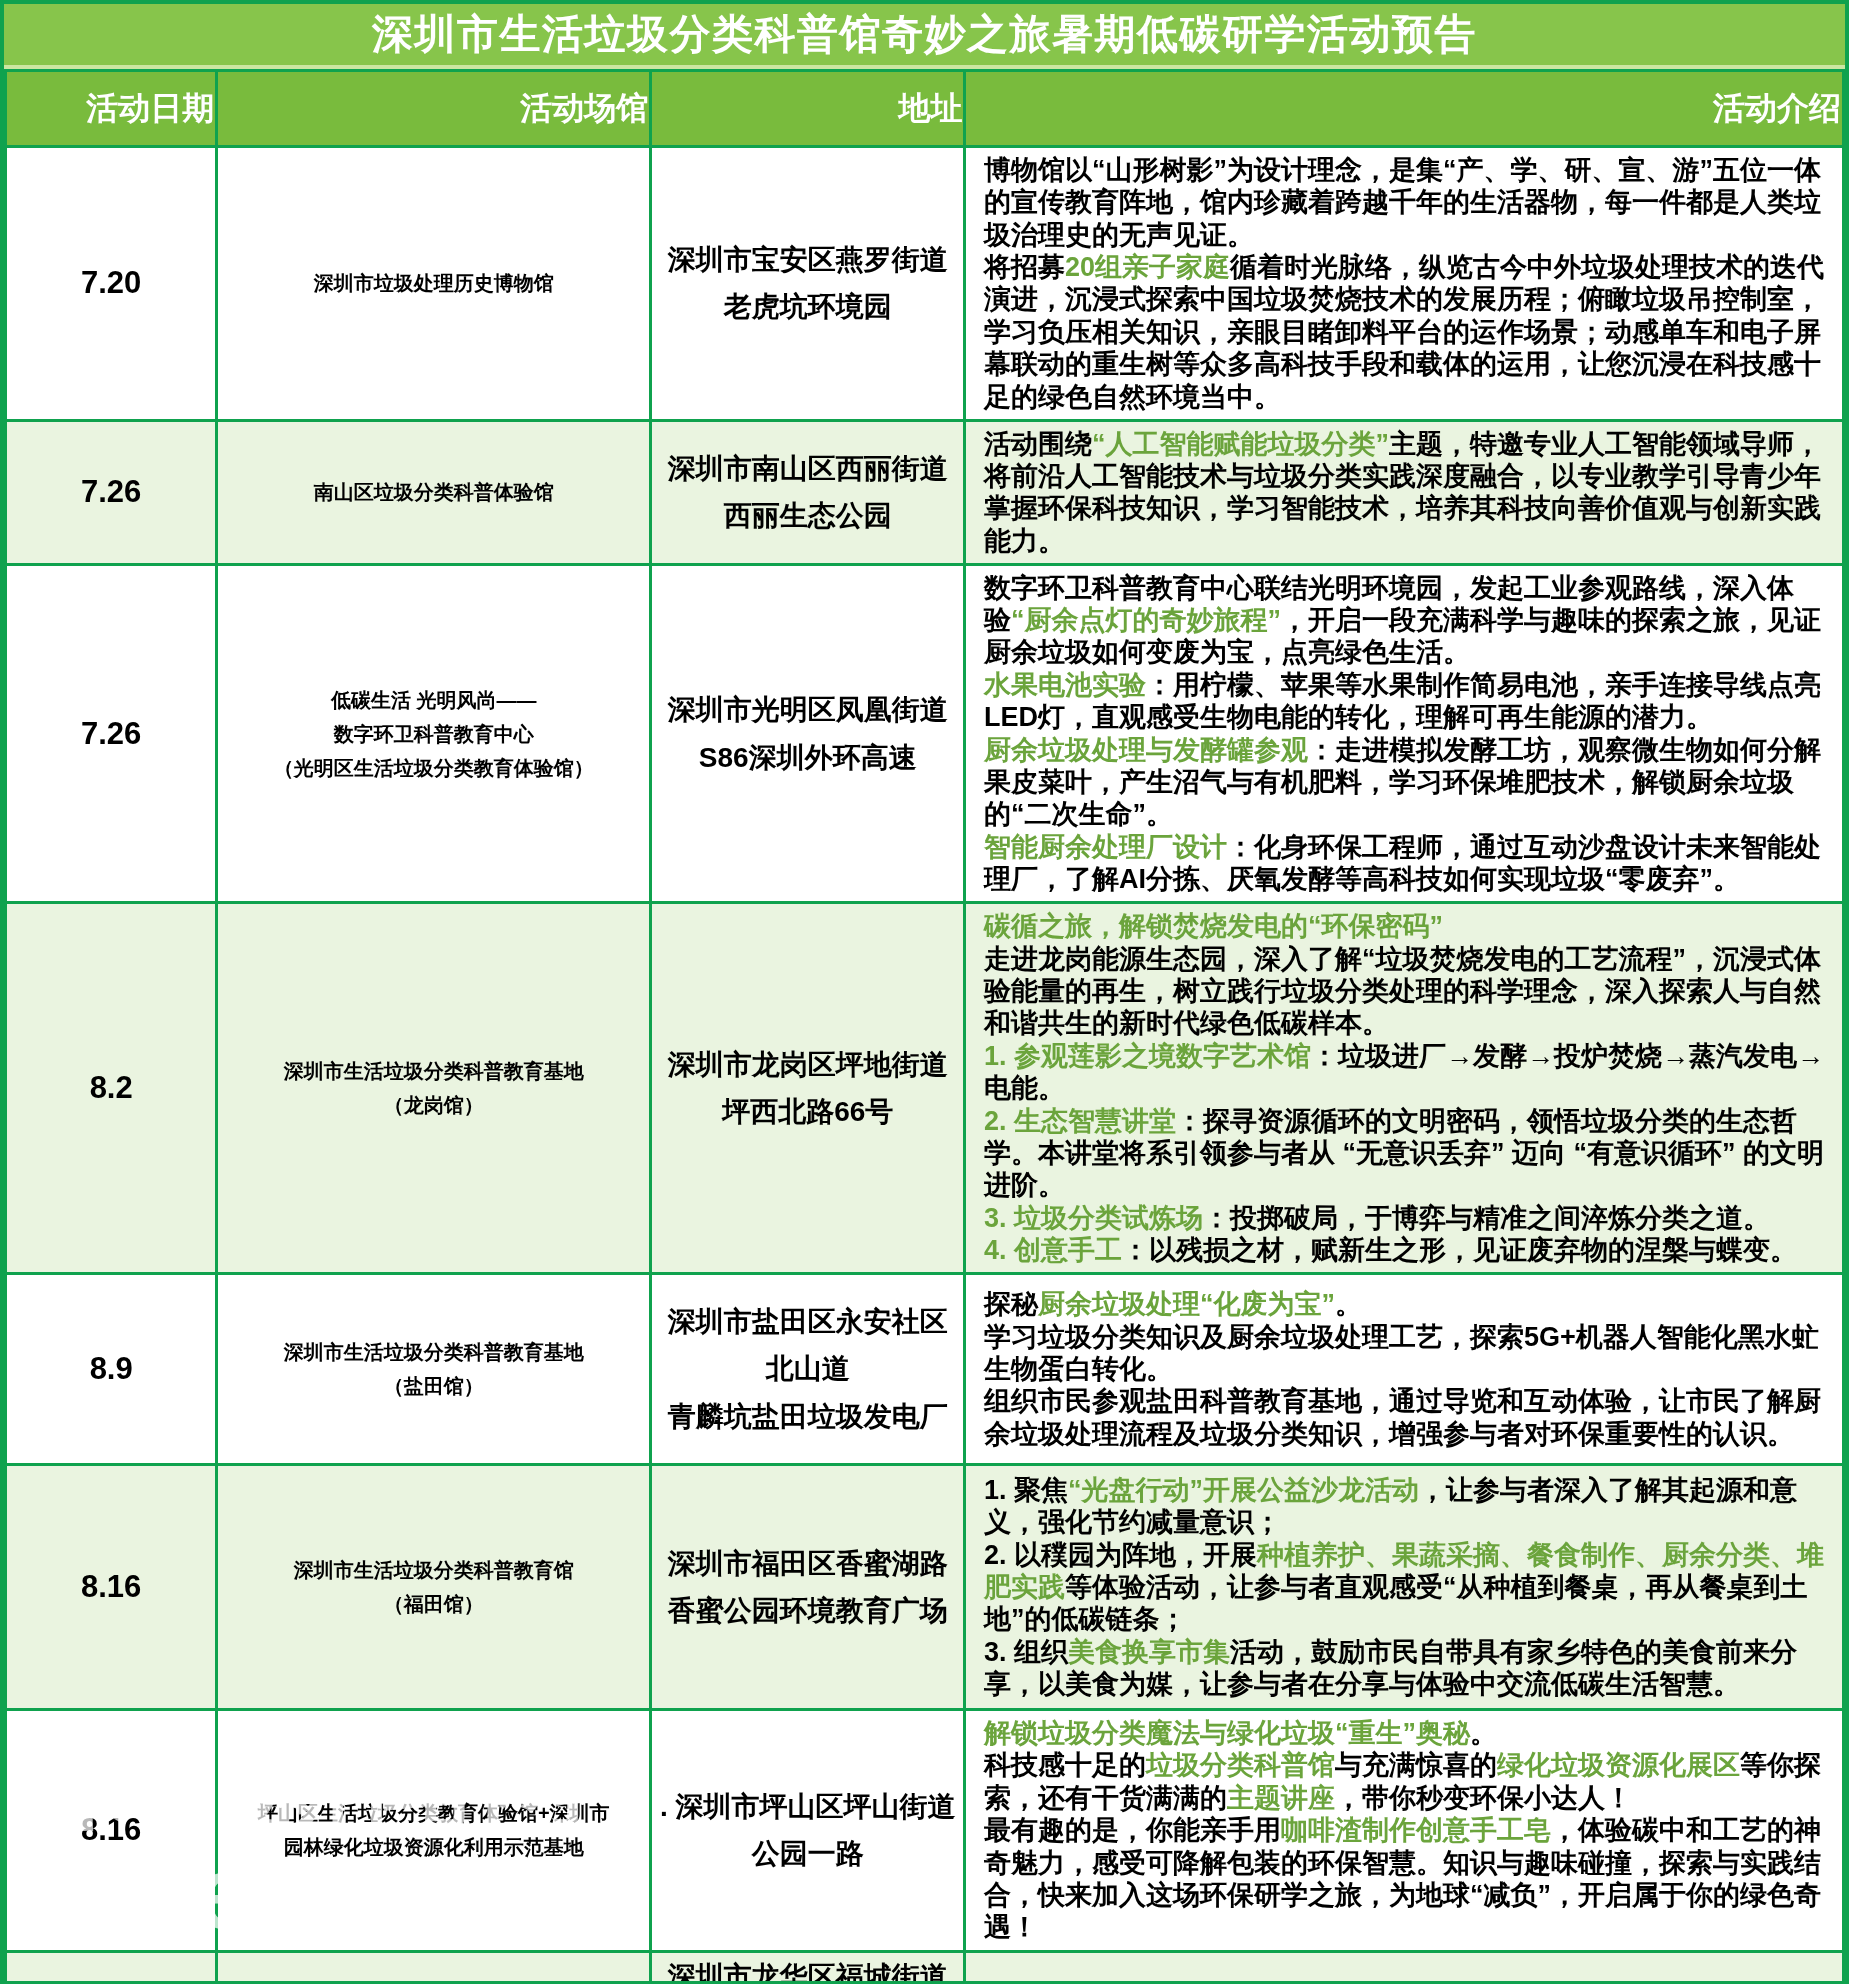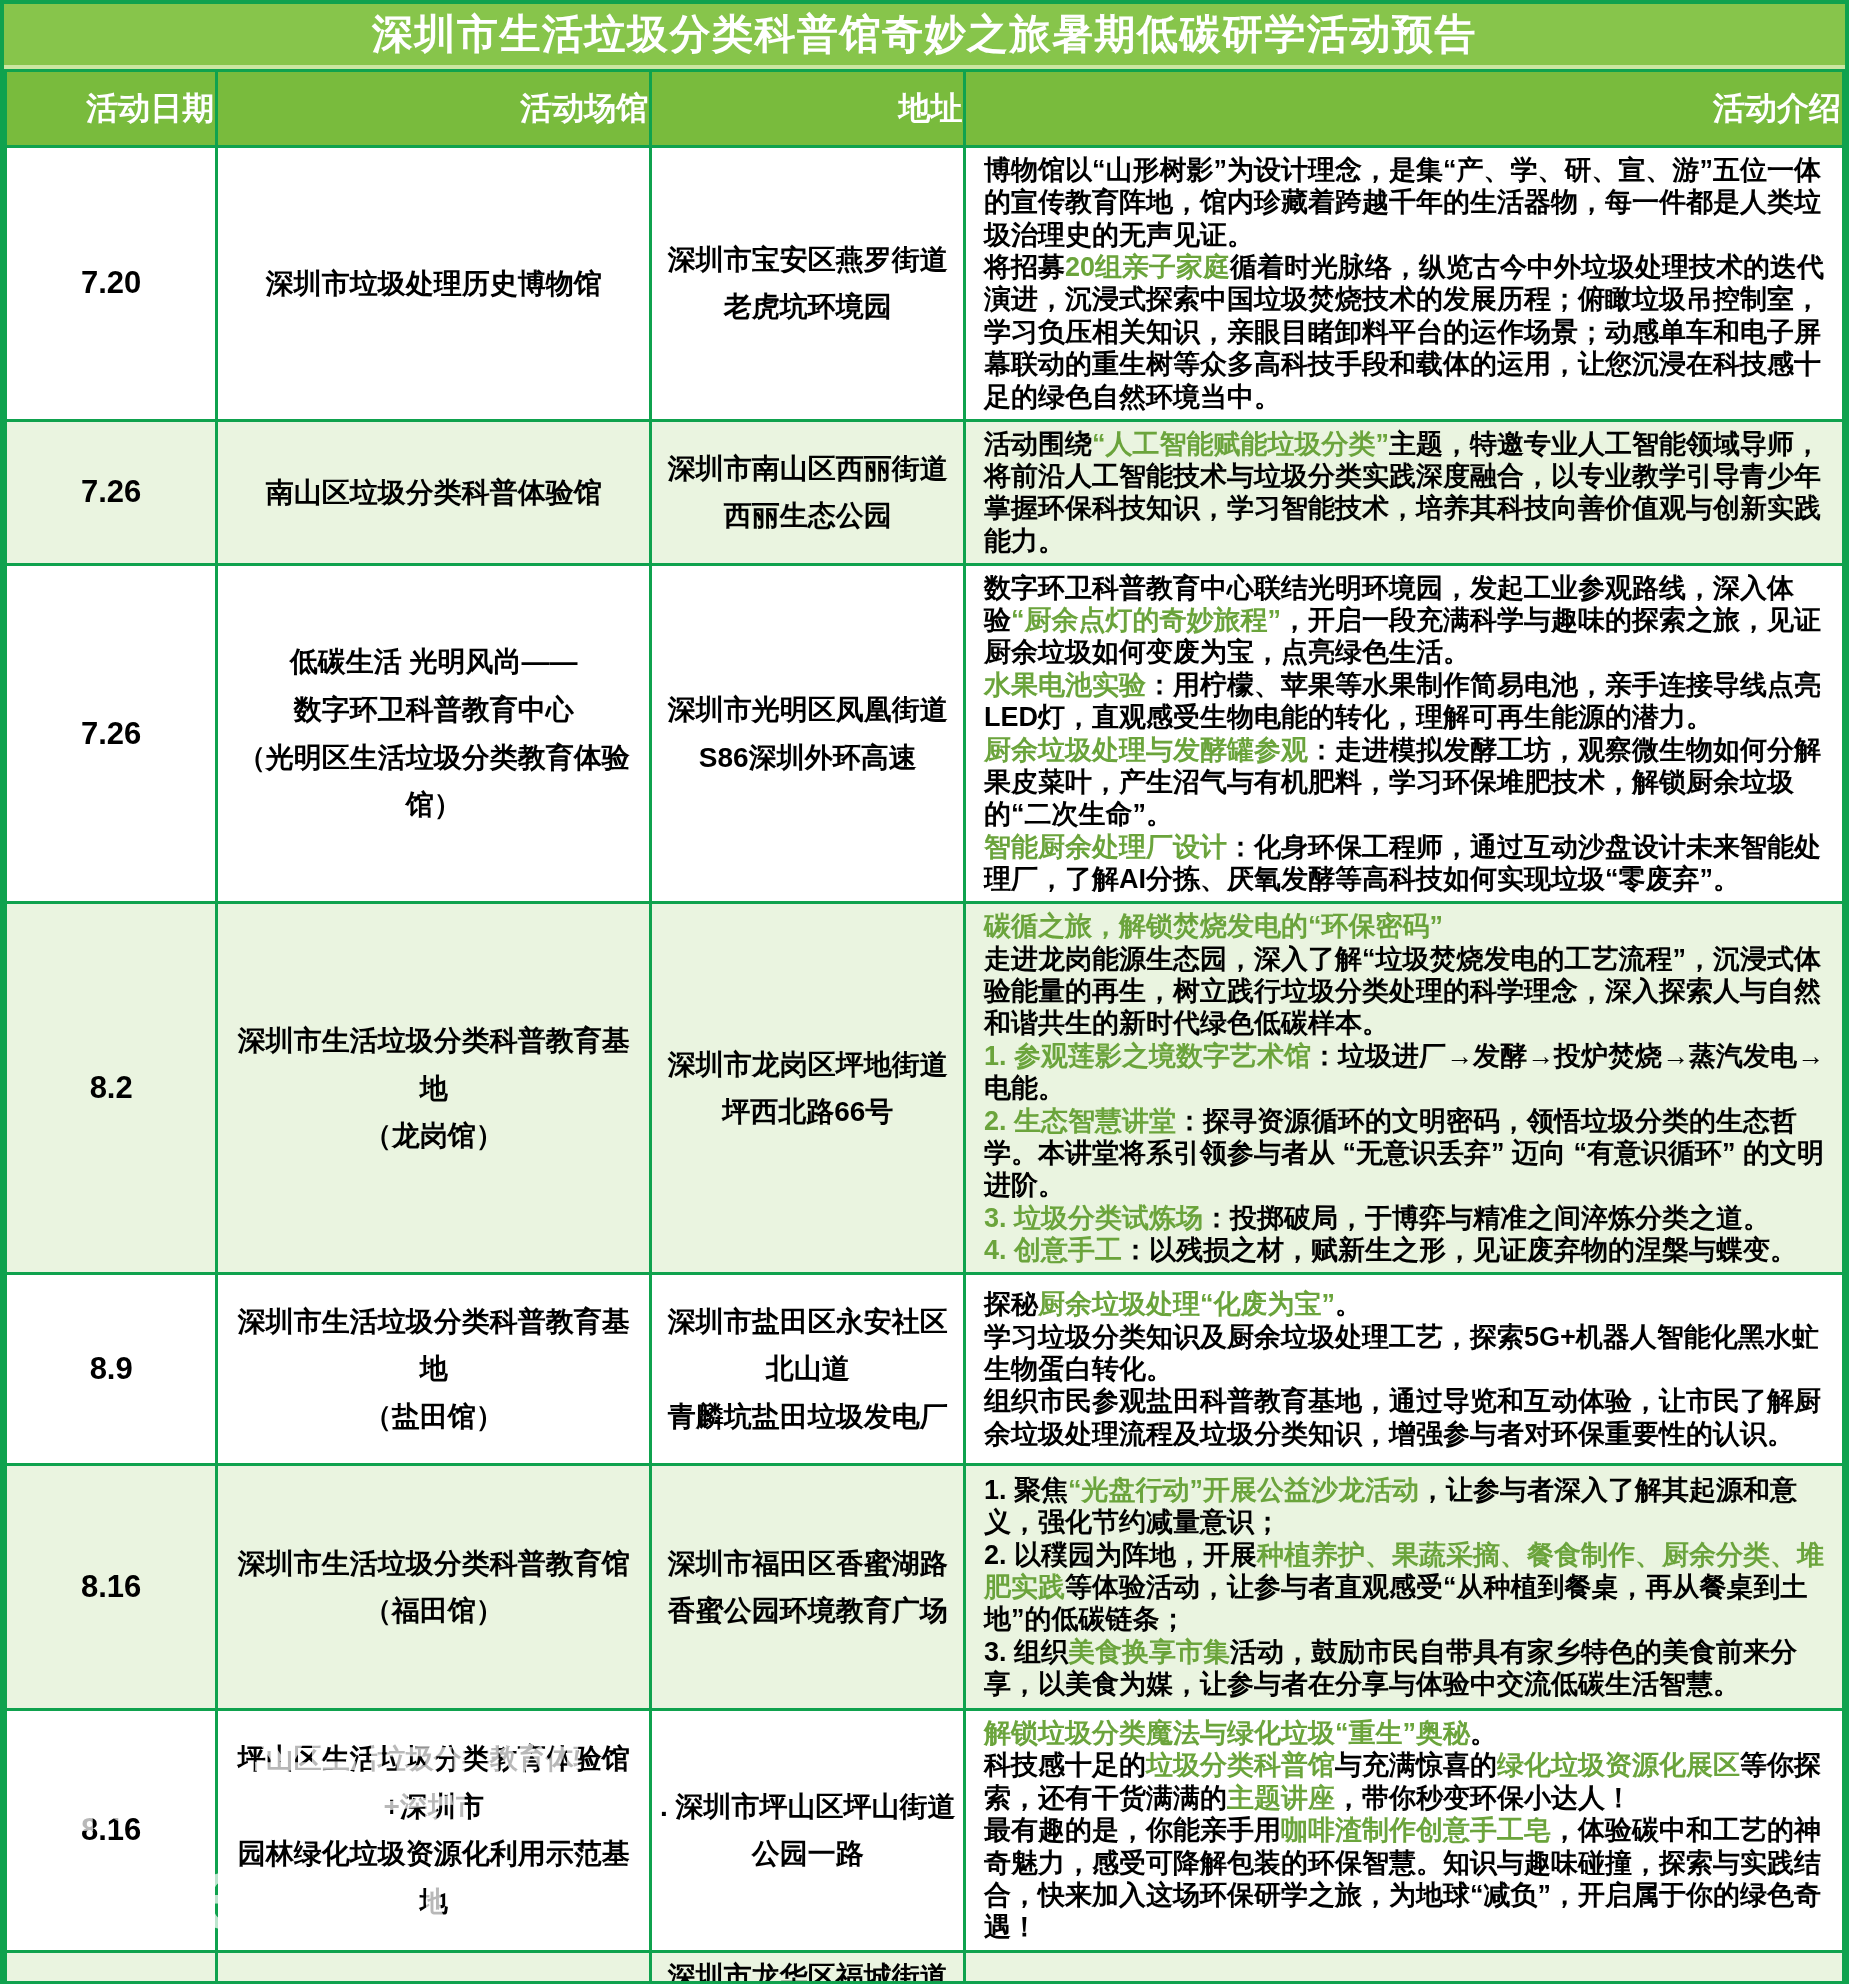--- a/index.html
+++ b/index.html
@@ -34,21 +34,21 @@
   tr.shaded td{background:var(--row-alt,#eaf4e0);}
   tbody tr:nth-child(1){height:269px}
   tbody tr:nth-child(2){height:144px}
   tbody tr:nth-child(3){height:323px}
   tbody tr:nth-child(4){height:325px}
   tbody tr:nth-child(5){height:191px}
   tbody tr:nth-child(6){height:245px}
   tbody tr:nth-child(7){height:212px}
   tbody tr:nth-child(8){height:133px}
   .col-date{text-align:center;font-size:31px;}
-  .col-venue{text-align:center;font-size:28px;line-height:1.7;padding:0 7.3px;}
+  .col-venue{text-align:center;font-size:20px;line-height:1.7;padding:0 7.3px;}
   .col-addr{text-align:center;font-size:28px;line-height:1.7;padding:0 4.4px;}
   .col-intro{font-size:27px;line-height:1.2;padding:5.8px 17.5px;text-align:left;}
   .col-intro .para{margin:0;}
   .hl{color:var(--text-green,#6ba43c);}
   .watermark{
     position:absolute;left:16px;top:1716px;
     color:rgba(255,255,255,0.72);pointer-events:none;line-height:1.08;
     white-space:nowrap;
   }
   .watermark .wm1{font-size:109px;letter-spacing:5.8px;}

